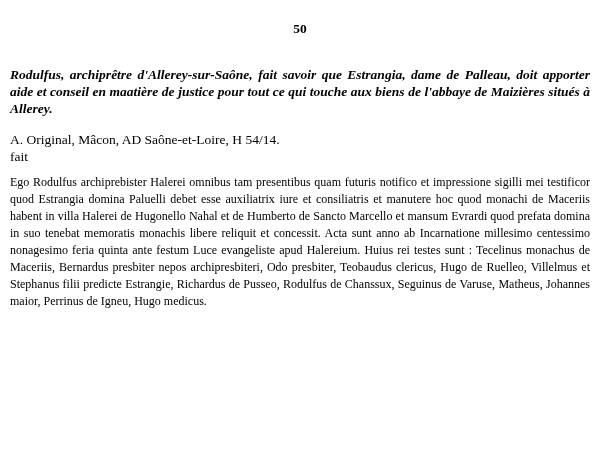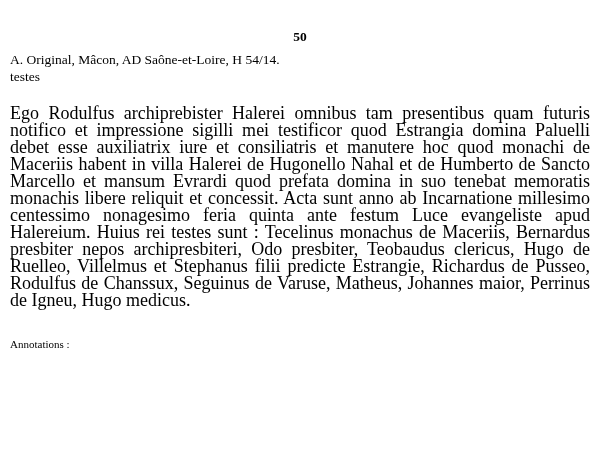--- a/index.html
+++ b/index.html
@@ -21,63 +21,63 @@
     padding: 8px 10px 0 10px;
     background: #ffffff;
   }
   .heading {
     text-align: center;
     font-weight: bold;
     font-size: 13.5px;
     line-height: 16px;
   }
   .act-number {
-    margin-top: 21px;
+    margin-top: 13px;
   }
   .act-date {
     margin-top: 0;
   }
   .summary {
     margin-top: 29px;
     font-style: italic;
     font-weight: bold;
     font-size: 13.5px;
     line-height: 17px;
     text-align: justify;
   }
   .source-block {
     margin-top: 6px;
     font-size: 13.5px;
     line-height: 17px;
   }
   .latin-text {
-    margin-top: 20px;
-    font-size: 18px;
+    margin-top: 9px;
+    font-size: 12px;
     line-height: 17px;
     text-align: justify;
   }
   .annotations {
     margin-top: 28px;
     font-size: 11px;
     line-height: 15px;
   }
 </style>
 </head>
 <body>
 
 <div class="page">
 
   <div class="heading act-number">50</div>
 
 
+  <p class="summary">Rodulfus, archiprêtre d'Allerey-sur-Saône, fait savoir que Estrangia, dame de Palleau, doit apporter aide et conseil en maatière de justice pour tout ce qui touche aux biens de l'abbaye de Maizières situés à Allerey.</p>
 
   <div class="source-block">
     <div>A. Original, Mâcon, AD Saône-et-Loire, H 54/14.</div>
-    <div>testes</div>
+    <div>fait</div>
   </div>
 
   <p class="latin-text">Ego Rodulfus archiprebister Halerei omnibus tam presentibus quam futuris notifico et impressione sigilli mei testificor quod Estrangia domina Paluelli debet esse auxiliatrix iure et consiliatris et manutere hoc quod monachi de Maceriis habent in villa Halerei de Hugonello Nahal et de Humberto de Sancto Marcello et mansum Evrardi quod prefata domina in suo tenebat memoratis monachis libere reliquit et concessit. Acta sunt anno ab Incarnatione millesimo centessimo nonagesimo feria quinta ante festum Luce evangeliste apud Halereium. Huius rei testes sunt : Tecelinus monachus de Maceriis, Bernardus presbiter nepos archipresbiteri, Odo presbiter, Teobaudus clericus, Hugo de Ruelleo, Villelmus et Stephanus filii predicte Estrangie, Richardus de Pusseo, Rodulfus de Chanssux, Seguinus de Varuse, Matheus, Johannes maior, Perrinus de Igneu, Hugo medicus.</p>
 
   <div class="annotations">
-    <div>Annotations :</div>
   </div>
 
 </div>
 
 </body></html>

